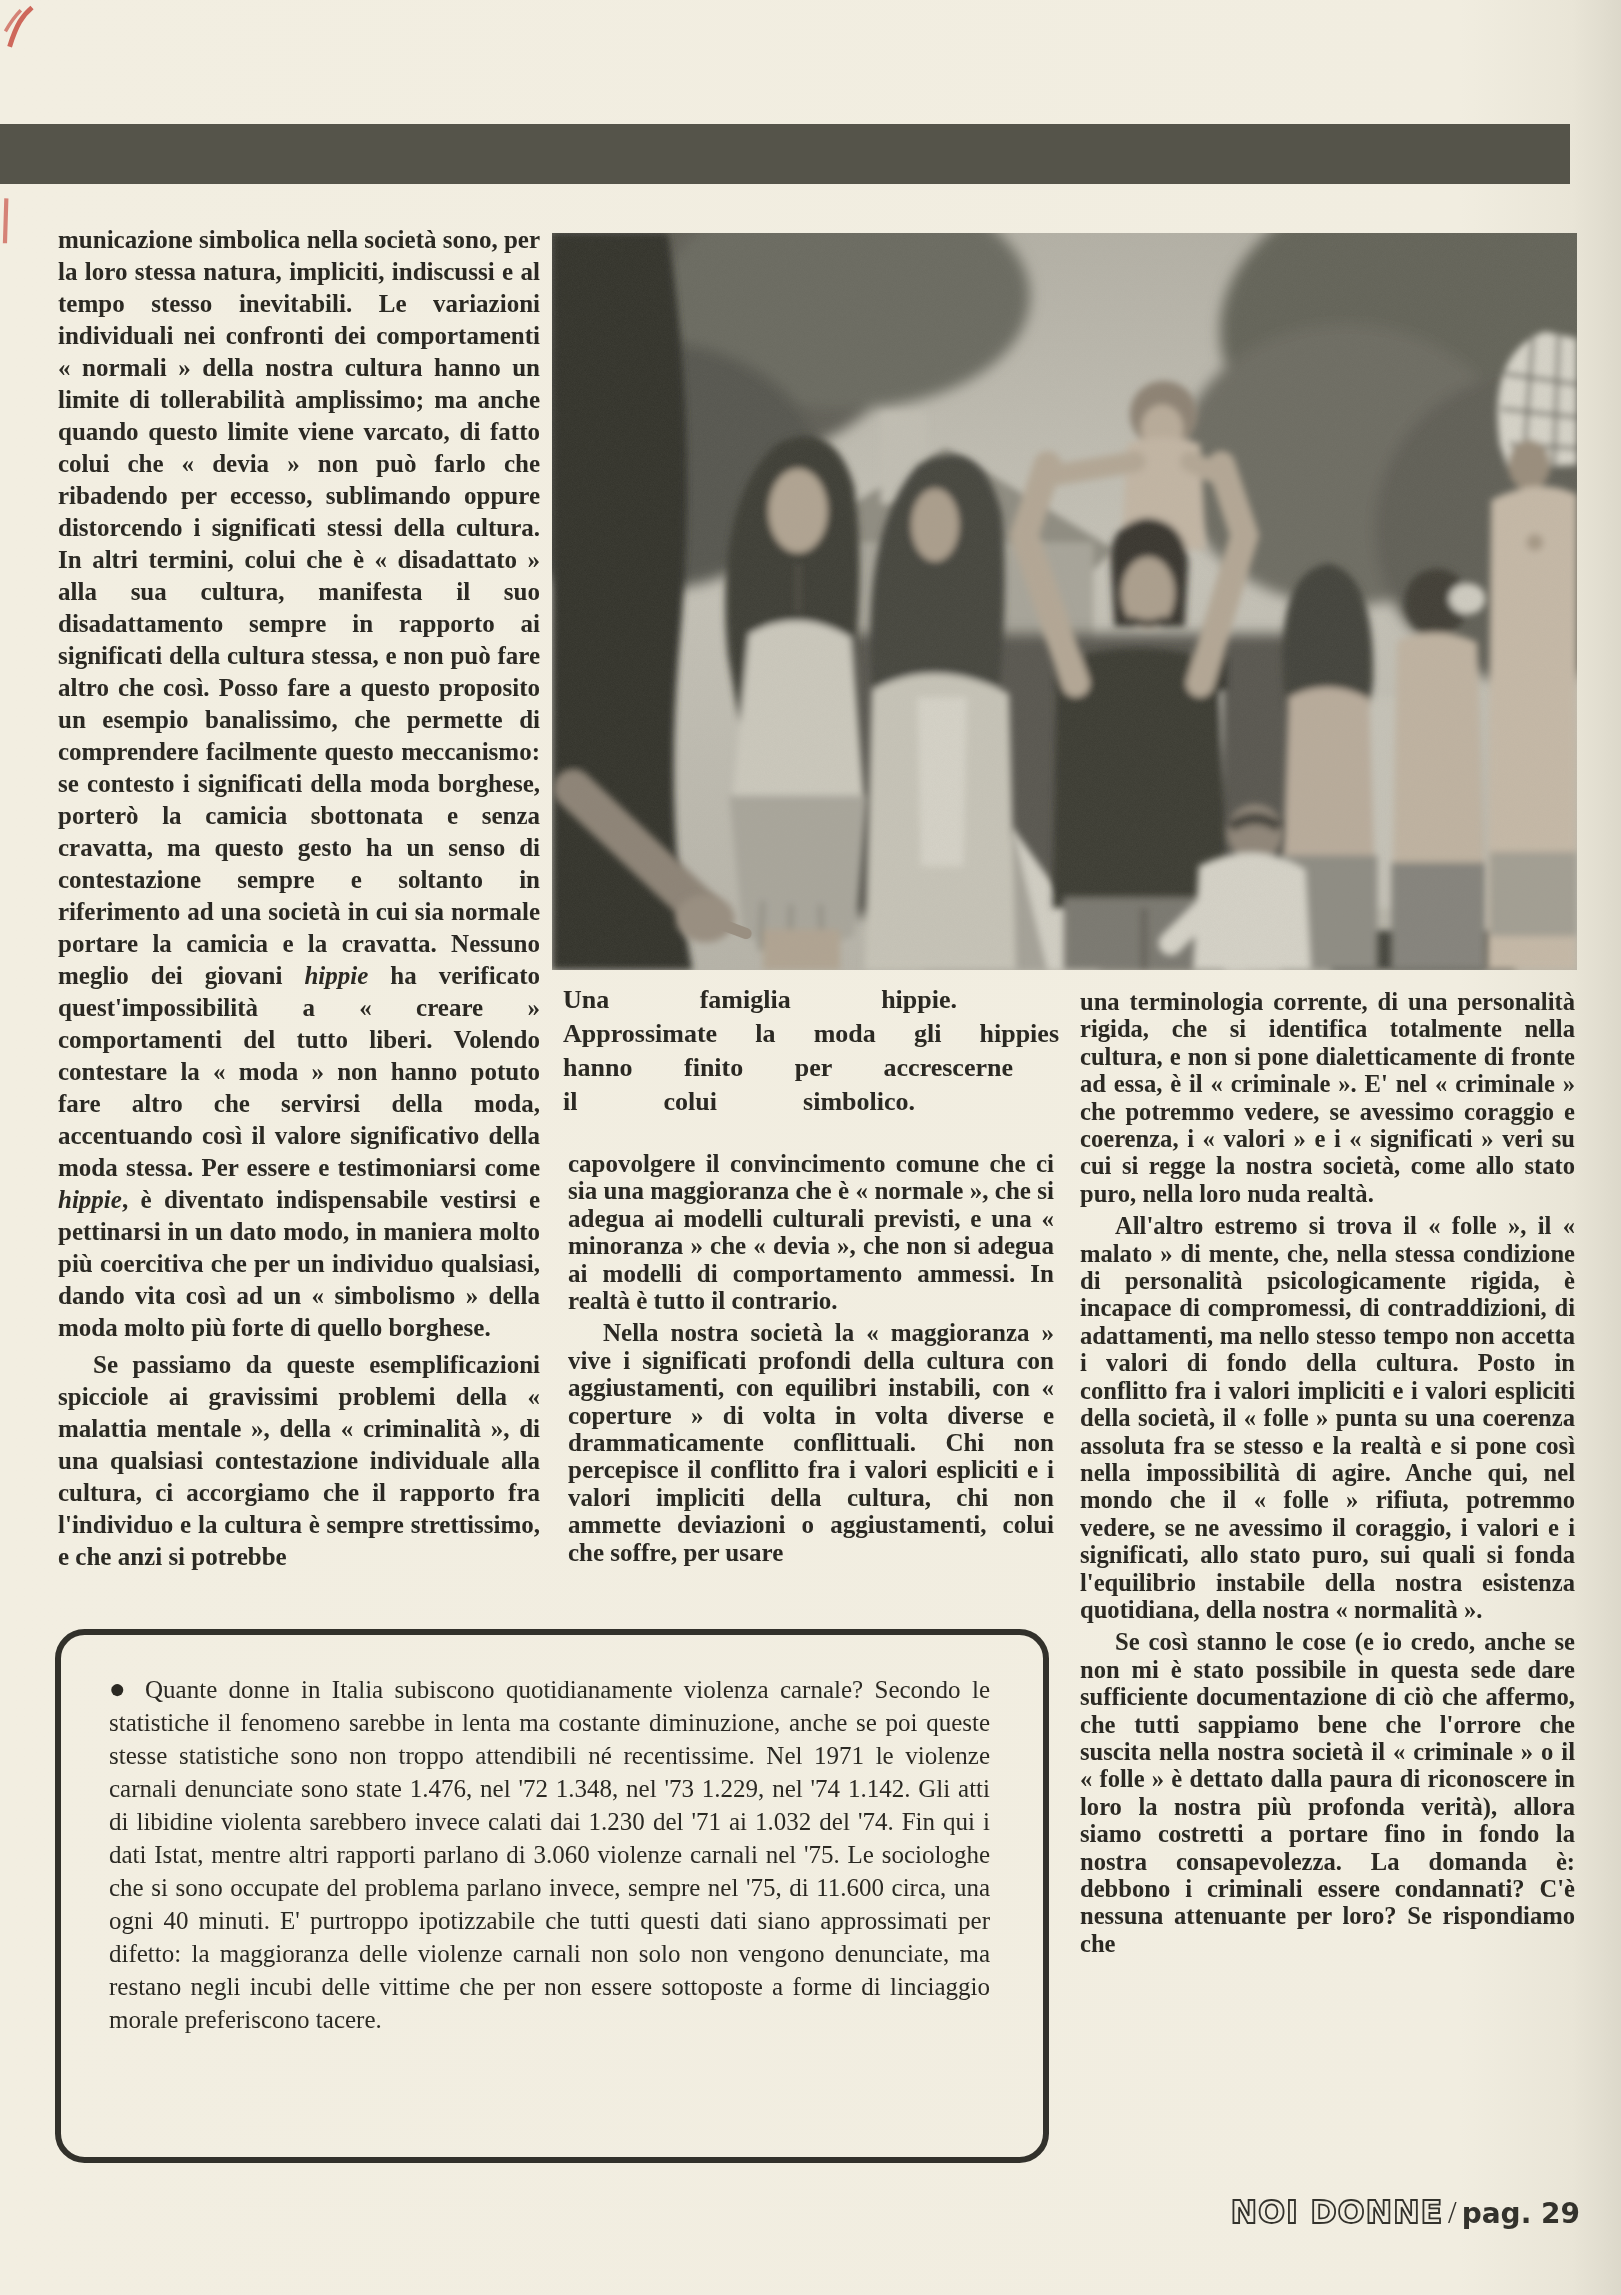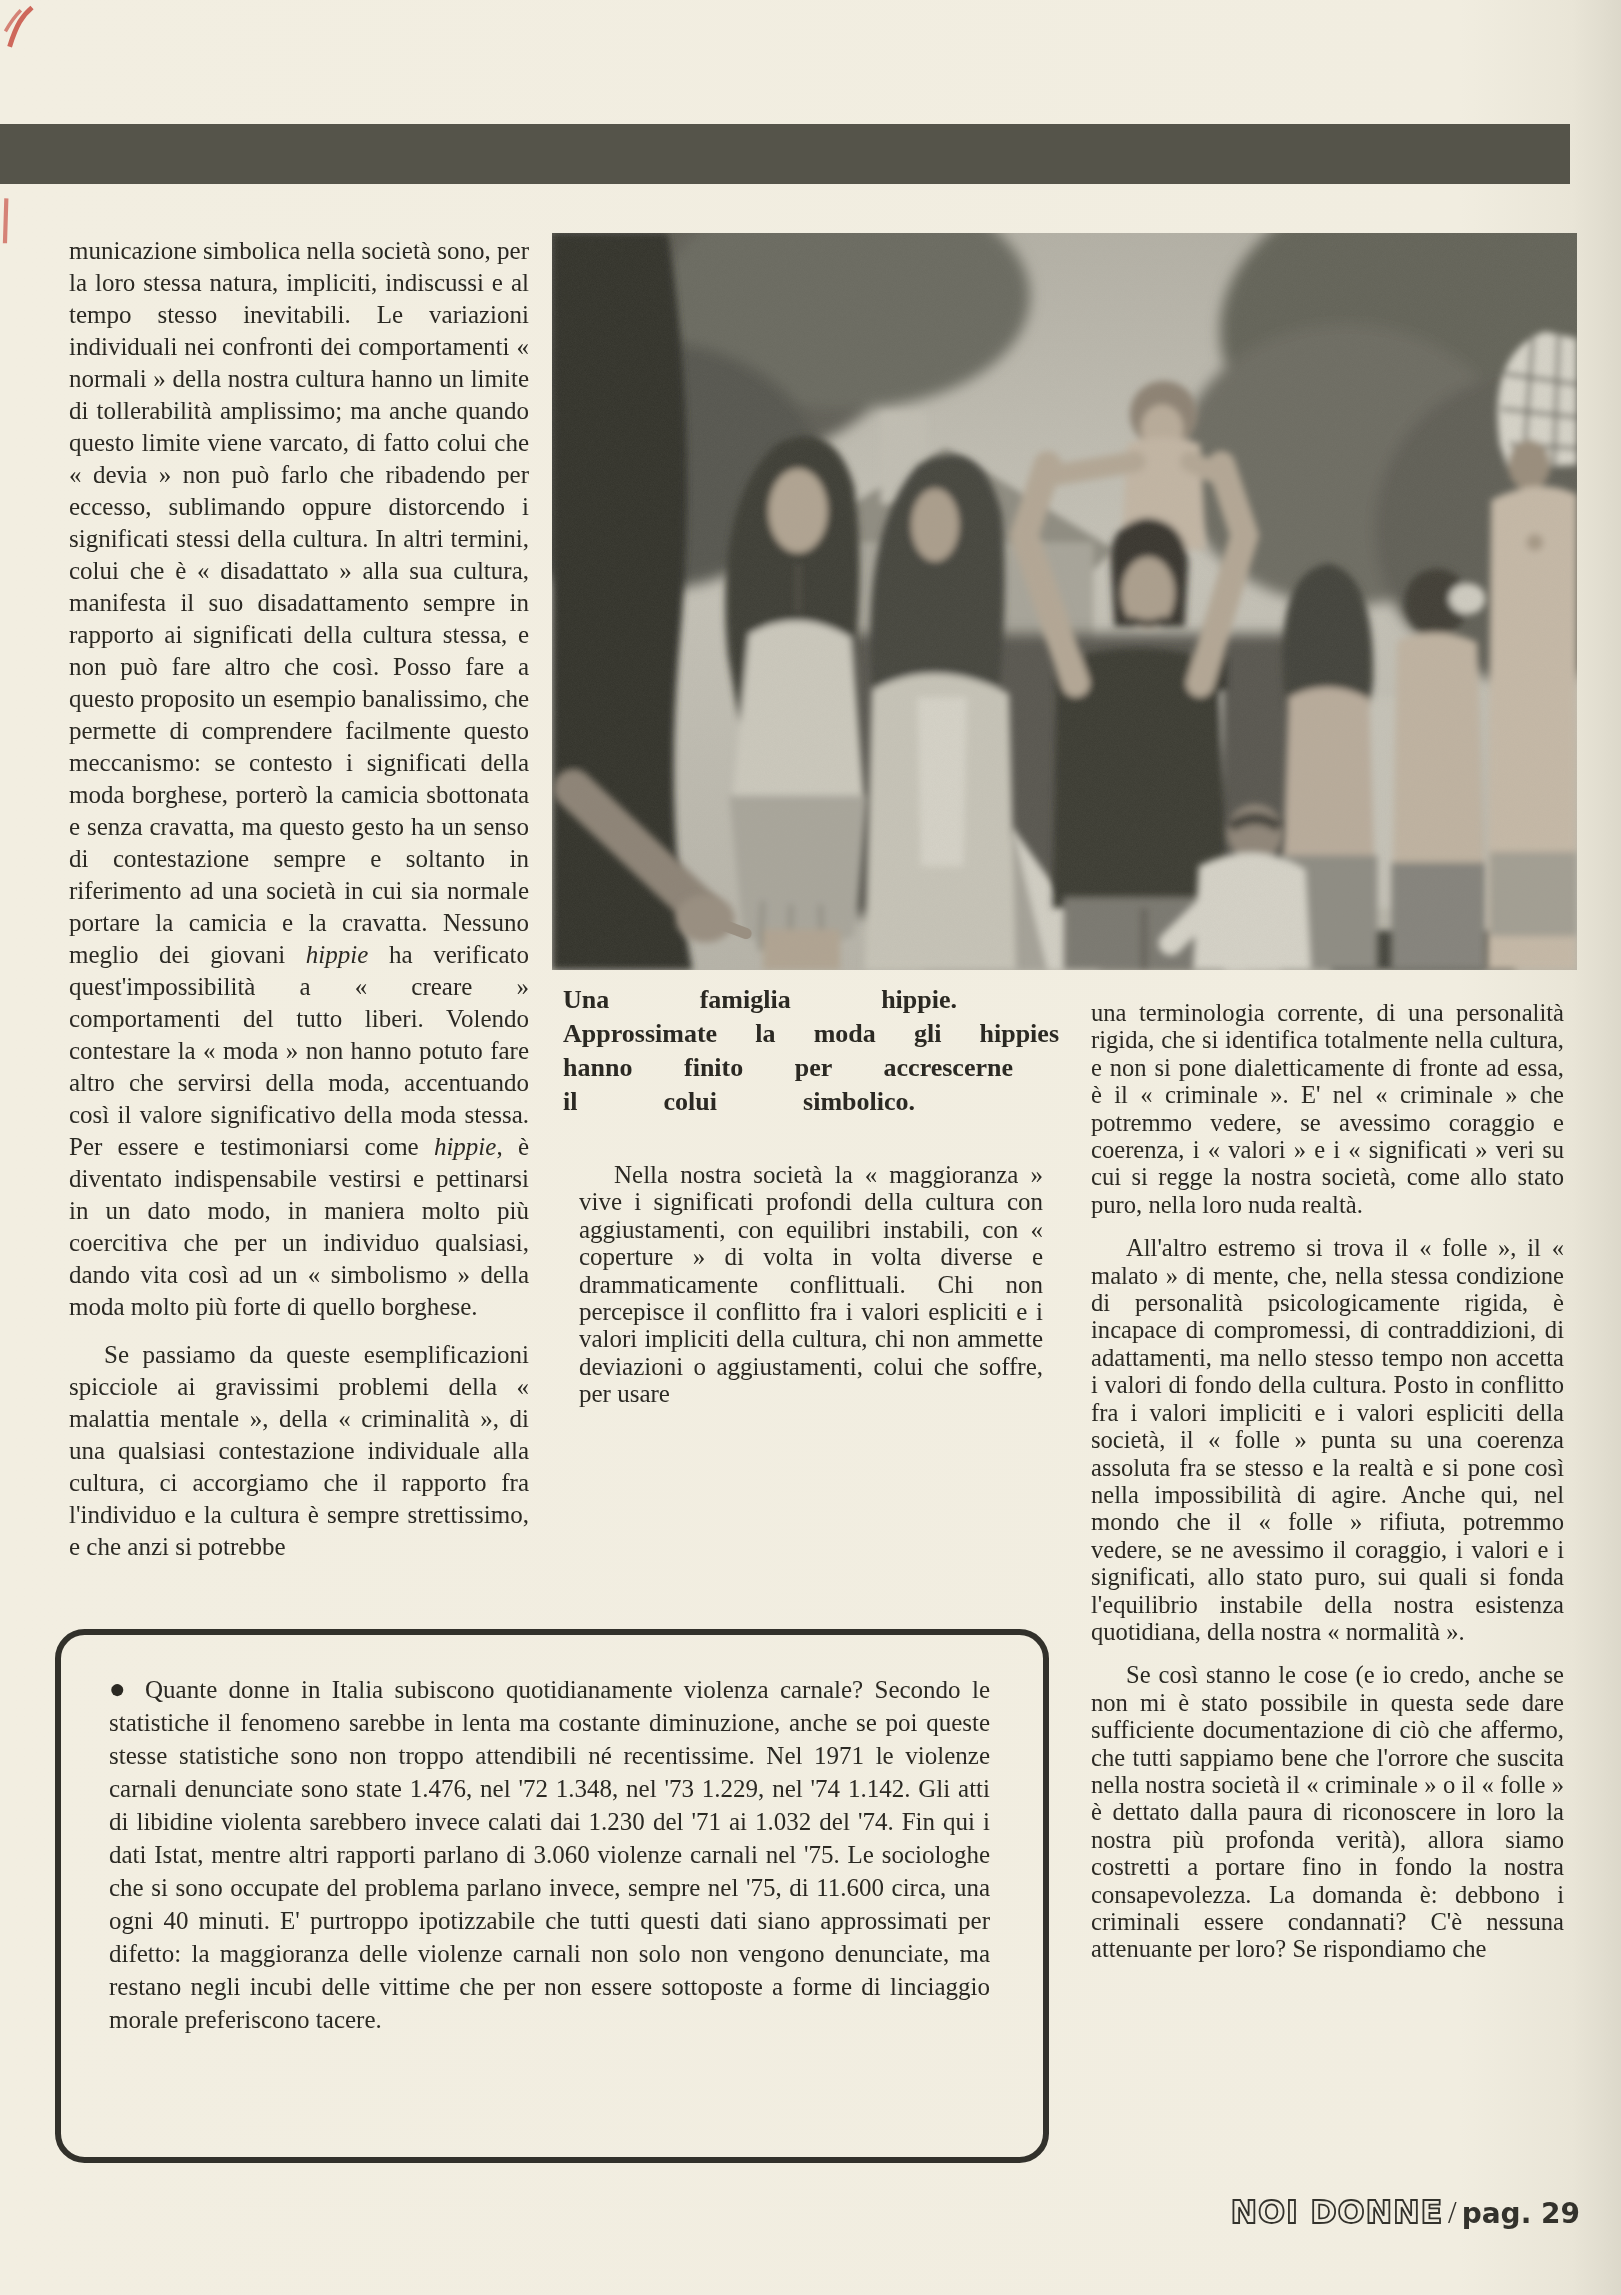--- a/index.html
+++ b/index.html
@@ -10,21 +10,21 @@
     font-family:"Liberation Serif","DejaVu Serif",serif;
     color:#2b2923;
     overflow:hidden;
   }
   .top-bar{
     position:absolute;left:0;top:124px;width:1570px;height:60px;
     background:#55544a;
   }
   .red-mark{position:absolute;}
   .col{position:absolute;overflow:hidden;}
-  .para{margin:16px;text-align:justify;hyphens:auto;}
+  .para{margin:5px;text-align:justify;hyphens:auto;font-weight:bold;}
   .para.ind{text-indent:35px;}
   .col-left{left:53px;top:219px;width:492px;height:1396px;font-size:25px;line-height:32px;}
   .photo-frame{position:absolute;left:552px;top:233px;width:1025px;height:737px;background:#b9b6ac;}
   .photo-frame svg{display:block;width:100%;height:100%;}
   .photo-caption{position:absolute;left:563px;top:983px;width:496px;font-weight:bold;font-size:26px;line-height:34px;}
   .cap-line{text-align:justify;text-align-last:justify;}
   .cap-line.w1{width:394px;}
   .cap-line.w2{width:496px;}
   .cap-line.w3{width:450px;}
   .cap-line.w4{width:352px;}
@@ -213,20 +213,21 @@
   </figure>
 
   <div class="photo-caption">
     <div class="cap-line w1">Una famiglia hippie.</div>
     <div class="cap-line w2">Approssimate la moda gli hippies</div>
     <div class="cap-line w3">hanno finito per accrescerne</div>
     <div class="cap-line w4">il colui simbolico.</div>
   </div>
 
   <div class="col col-middle">
+    <p class="para cont">capovolgere il convincimento comune che ci sia una maggioranza che è « normale », che si adegua ai modelli culturali previsti, e una « minoranza » che « devia », che non si adegua ai modelli di comportamento ammessi. In realtà è tutto il contrario.</p>
     <p class="para ind">Nella nostra società la « maggioranza » vive i significati profondi della cultura con aggiustamenti, con equilibri instabili, con « coperture » di volta in volta diverse e drammaticamente conflittuali. Chi non percepisce il conflitto fra i valori espliciti e i valori impliciti della cultura, chi non ammette deviazioni o aggiustamenti, colui che soffre, per usare</p>
   </div>
 
   <div class="col col-right">
     <p class="para cont">una terminologia corrente, di una personalità rigida, che si identifica totalmente nella cultura, e non si pone dialetticamente di fronte ad essa, è il « criminale ». E' nel « criminale » che potremmo vedere, se avessimo coraggio e coerenza, i « valori » e i « significati » veri su cui si regge la nostra società, come allo stato puro, nella loro nuda realtà.</p>
     <p class="para ind">All'altro estremo si trova il « folle », il « malato » di mente, che, nella stessa condizione di personalità psicologicamente rigida, è incapace di compromessi, di contraddizioni, di adattamenti, ma nello stesso tempo non accetta i valori di fondo della cultura. Posto in conflitto fra i valori impliciti e i valori espliciti della società, il « folle » punta su una coerenza assoluta fra se stesso e la realtà e si pone così nella impossibilità di agire. Anche qui, nel mondo che il « folle » rifiuta, potremmo vedere, se ne avessimo il coraggio, i valori e i significati, allo stato puro, sui quali si fonda l'equilibrio instabile della nostra esistenza quotidiana, della nostra « normalità ».</p>
     <p class="para ind">Se così stanno le cose (e io credo, anche se non mi è stato possibile in questa sede dare sufficiente documentazione di ciò che affermo, che tutti sappiamo bene che l'orrore che suscita nella nostra società il « criminale » o il « folle » è dettato dalla paura di riconoscere in loro la nostra più profonda verità), allora siamo costretti a portare fino in fondo la nostra consapevolezza. La domanda è: debbono i criminali essere condannati? C'è nessuna attenuante per loro? Se rispondiamo che</p>
   </div>
 
   <aside class="stat-box">

